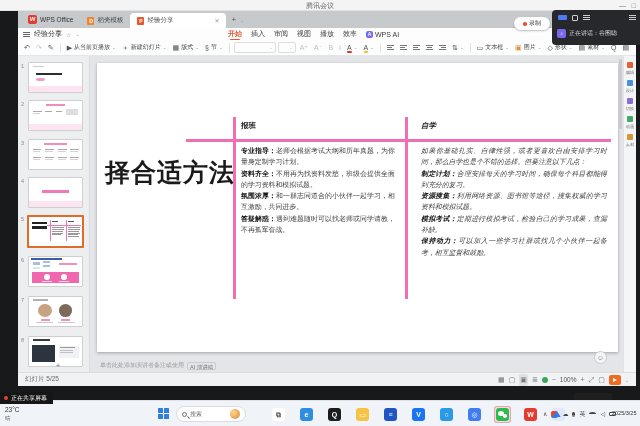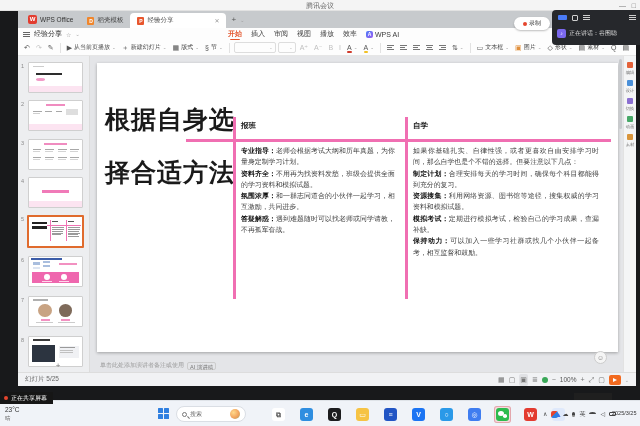--- a/index.html
+++ b/index.html
@@ -428,36 +428,35 @@
             <div class="shape" style="left: 59%; top: 44%; width: 24%; height: 3%; background: rgb(192, 192, 192);"></div>
             <div class="shape" style="left: 59%; top: 51%; width: 24%; height: 3%; background: rgb(192, 192, 192);"></div>
           </div>
         </div>
       </div>
     <div class="abs" id="add-slide">+</div>
   </div>
 
   <div class="abs" id="canvas">
     <div class="abs" id="slide">
-      <div class="slide-title" id="title-l1">根据自身选</div>
       <div class="slide-title" id="title-l2">择合适方法</div>
       <div class="abs pink-h" style="background: rgb(240, 111, 178);"></div>
       <div class="abs pink-v" style="left: 136px; background: rgb(240, 111, 178);"></div>
       <div class="abs pink-v" style="left: 308px; background: rgb(240, 111, 178);"></div>
       <div id="slide-cols">
           <div class="slide-col" style="left: 144px; width: 154px;">
             <div class="col-h">报班</div>
             <div class="col-body">
               <div><b>专业指导：</b>老师会根据考试大纲和历年真题，为你量身定制学习计划。</div>
               <div><b>资料齐全：</b>不用再为找资料发愁，班级会提供全面的学习资料和模拟试题。</div>
               <div><b>氛围浓厚：</b>和一群志同道合的小伙伴一起学习，相互激励，共同进步。</div>
               <div><b>答疑解惑：</b>遇到难题随时可以找老师或同学请教，不再孤军奋战。</div>
             </div>
           </div>
-          <div class="slide-col" style="left: 316px; width: 186px;">
+          <div class="slide-col" style="left: 324px; width: 186px; font-style: italic;">
             <div class="col-h">自学</div>
             <div class="col-body">
               <div>如果你基础扎实、自律性强，或者更喜欢自由安排学习时间，那么自学也是个不错的选择。但要注意以下几点：</div>
               <div><b>制定计划：</b>合理安排每天的学习时间，确保每个科目都能得到充分的复习。</div>
               <div><b>资源搜集：</b>利用网络资源、图书馆等途径，搜集权威的学习资料和模拟试题。</div>
               <div><b>模拟考试：</b>定期进行模拟考试，检验自己的学习成果，查漏补缺。</div>
               <div><b>保持动力：</b>可以加入一些学习社群或找几个小伙伴一起备考，相互监督和鼓励。</div>
             </div>
           </div>
         </div>

